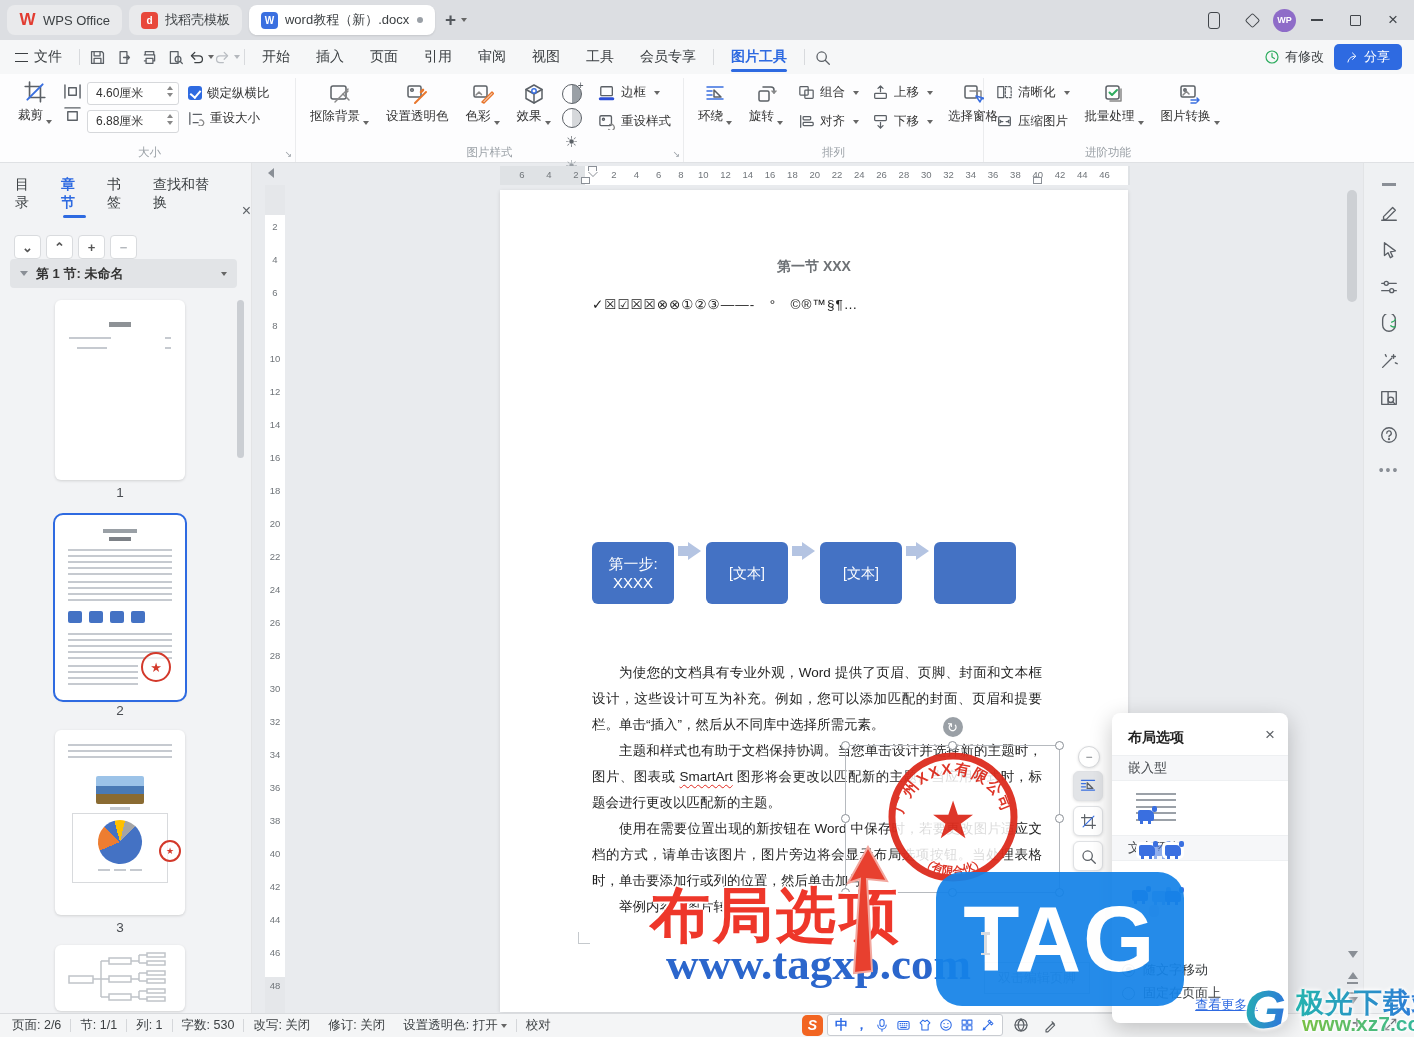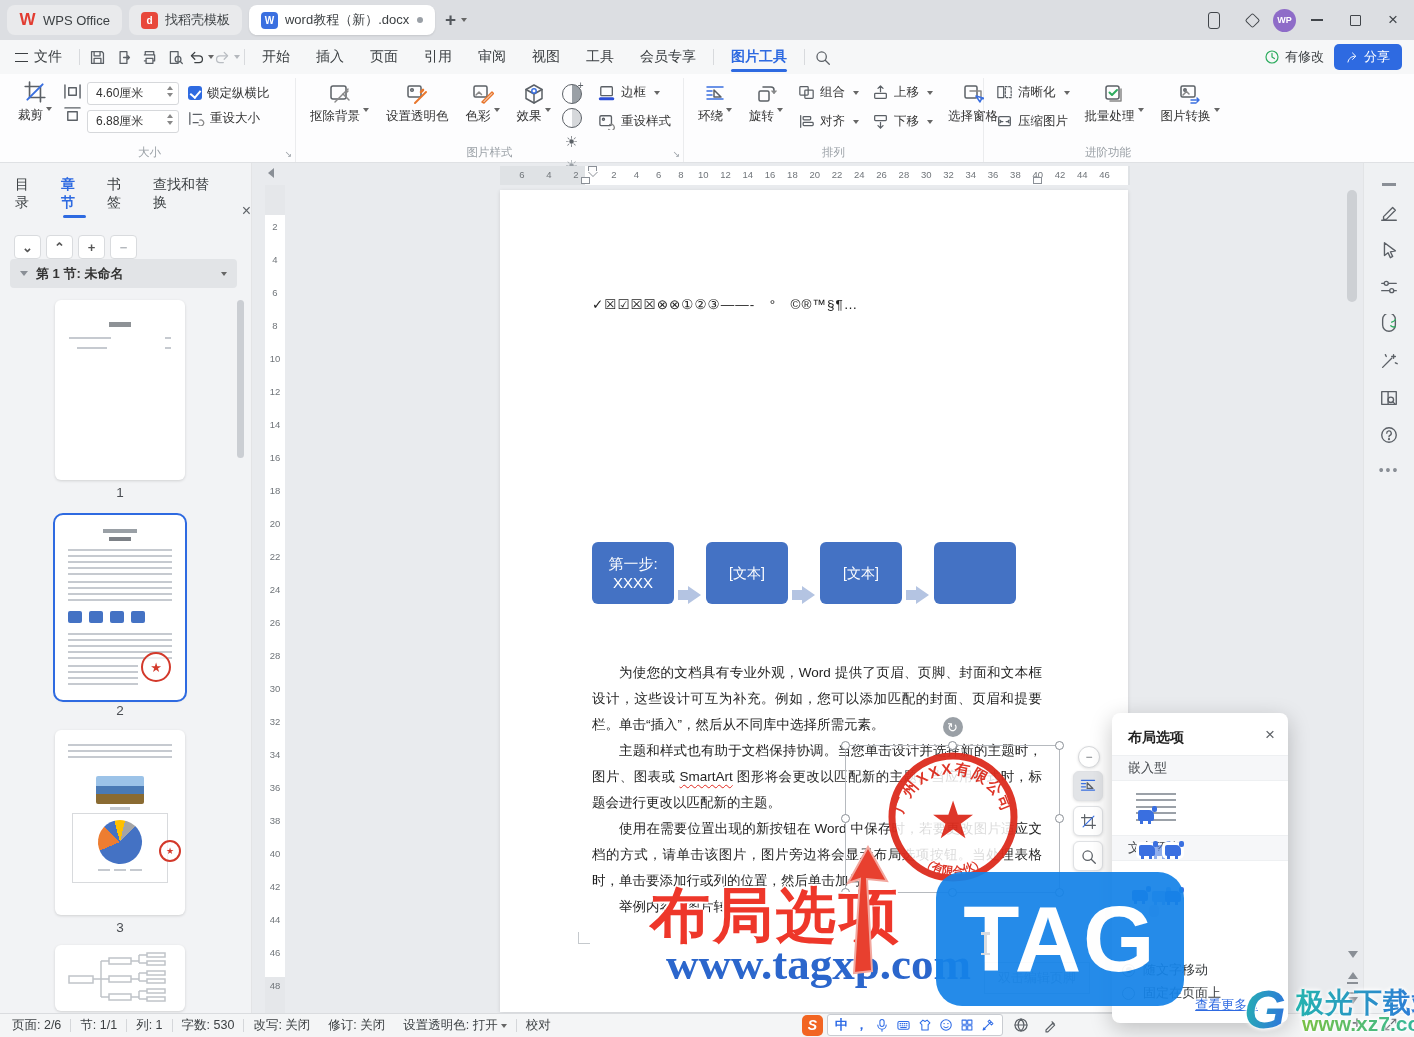--- a/index.html
+++ b/index.html
@@ -32,21 +32,21 @@
   #modified{display:flex;align-items:center;gap:5px;font-size:13px;color:#3c4043;margin-left:auto}
 
   
   #ribbon{position:absolute;left:0;top:74px;width:100%;height:89px;background:#fdfdfe;border-bottom:1px solid #dfe1e4;display:flex;align-items:stretch;padding:4px 4px 0 4px}
   .rgroup{position:relative;border-right:1px solid #ebecee;padding:2px 8px 16px 8px;display:flex;gap:5px;align-items:flex-start}
   .rcap{position:absolute;left:0;right:0;bottom:2px;text-align:center;font-size:11.5px;color:#9aa0a6}
   .rexp{position:absolute;right:3px;bottom:3px;font-size:9px;color:#9aa0a6}
   .vstack{display:flex;flex-direction:column;gap:4px;justify-content:flex-start}
   .rbtn{display:flex;align-items:center;gap:5px;font-size:12.5px;color:#333;height:25px;padding:0 4px;border-radius:4px;white-space:nowrap}
   .rbig{display:flex;flex-direction:column;align-items:center;gap:3px;font-size:12.5px;color:#333;padding:3px 6px;border-radius:4px}
-  .rbig .bl{display:flex;align-items:flex-start;white-space:nowrap}
+  .rbig .bl{display:flex;align-items:flex-end;white-space:nowrap}
   .spin{width:92px;height:23px;background:#fff;border:1px solid #d6d8db;border-radius:3px;font-size:12px;display:flex;align-items:center;padding-left:8px;position:relative}
   .spin .arr{position:absolute;right:5px;top:3px;display:flex;flex-direction:column;gap:3px}
   .spin .arr i{width:0;height:0;border-left:3px solid transparent;border-right:3px solid transparent}
   .spin .arr i.u{border-bottom:4px solid #888}
   .spin .arr i.d{border-top:4px solid #888}
   .chk{width:14px;height:14px;border-radius:3px;background:#2e6ae1;position:relative;flex:none}
   .chk::after{content:'';position:absolute;left:3.5px;top:1.5px;width:5px;height:8px;border:solid #fff;border-width:0 2px 2px 0;transform:rotate(40deg)}
 
   
   #sidebar{position:absolute;left:0;top:163px;width:252px;bottom:24px;background:#f2f3f5;border-right:1px solid #e3e4e6}
@@ -633,26 +633,27 @@
       <span class="rnum" style="left: 817.6px;">46</span>
     </div>
 
   <span style="position:absolute;left:301px;top:0;width:9px;height:5px;background:#fdfdfd;border:1px solid #8a8f96;border-bottom:none"></span>
   <span style="position:absolute;left:301px;top:5px;width:0;height:0;border-left:5.5px solid transparent;border-right:5.5px solid transparent;border-top:5px solid #fdfdfd;filter:drop-shadow(0 1px 0 #8a8f96)"></span>
   <span style="position:absolute;left:294px;top:11px;width:9px;height:7px;background:#fdfdfd;border:1px solid #8a8f96"></span>
   <span style="position:absolute;left:746px;top:11px;width:9px;height:7px;background:#fdfdfd;border:1px solid #8a8f96"></span>
 </div>
 
 <div id="page">
+  <div style="position:absolute;top:68px;left:0;right:0;text-align:center;font-size:14px;font-weight:bold;color:#6d7175">第一节 XXX</div>
 
   <div style="position:absolute;left:92px;right:86px;top:102px">
     <p style="text-indent:0;letter-spacing:1px">✓☒☑☒☒⊗⊗①②③——-　°　©®™§¶…</p>
   </div>
 
-  <div style="position:absolute;left:92px;top:352px;display:flex;align-items:flex-end">
+  <div style="position:absolute;left:92px;top:352px;display:flex;align-items:flex-start">
     <div class="sa-box" style="font-size:15px">
       <span>第一步:</span>
         <span>XXXX</span>
     </div>
     <span class="sa-arr"></span>
     <div class="sa-box">
         <span>[文本]</span>
       </div>
     <span class="sa-arr"></span>
     <div class="sa-box">

